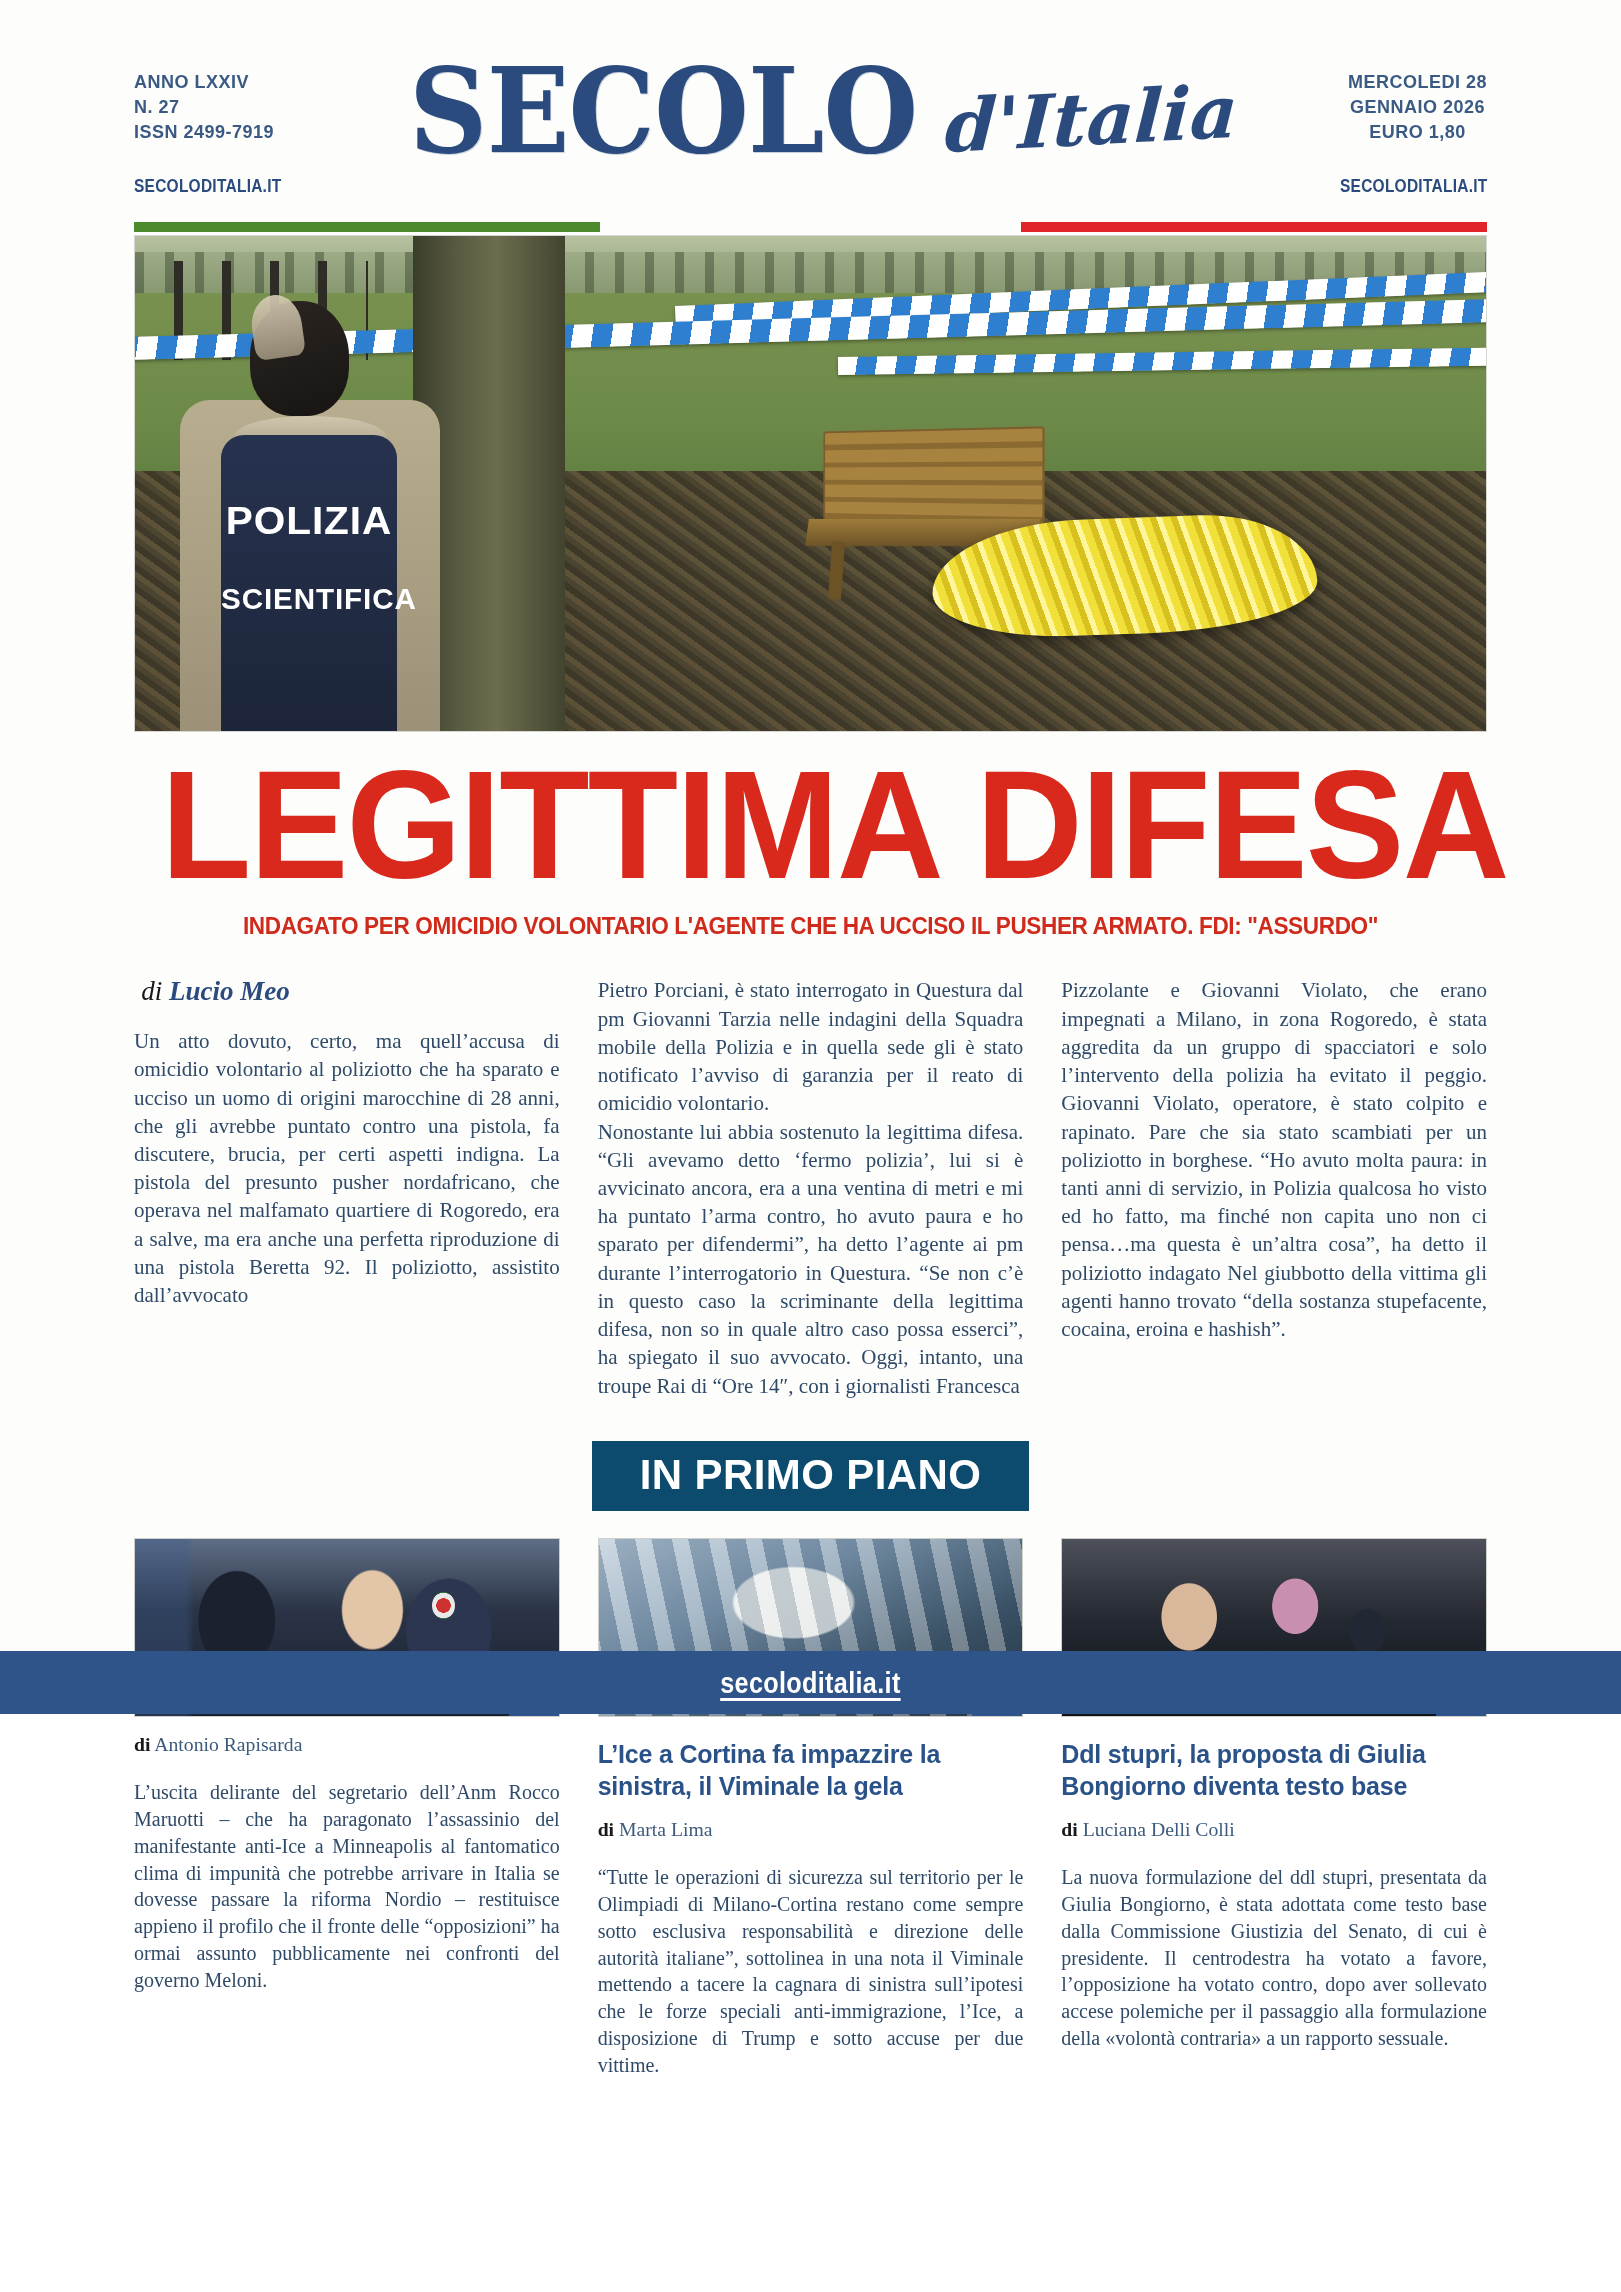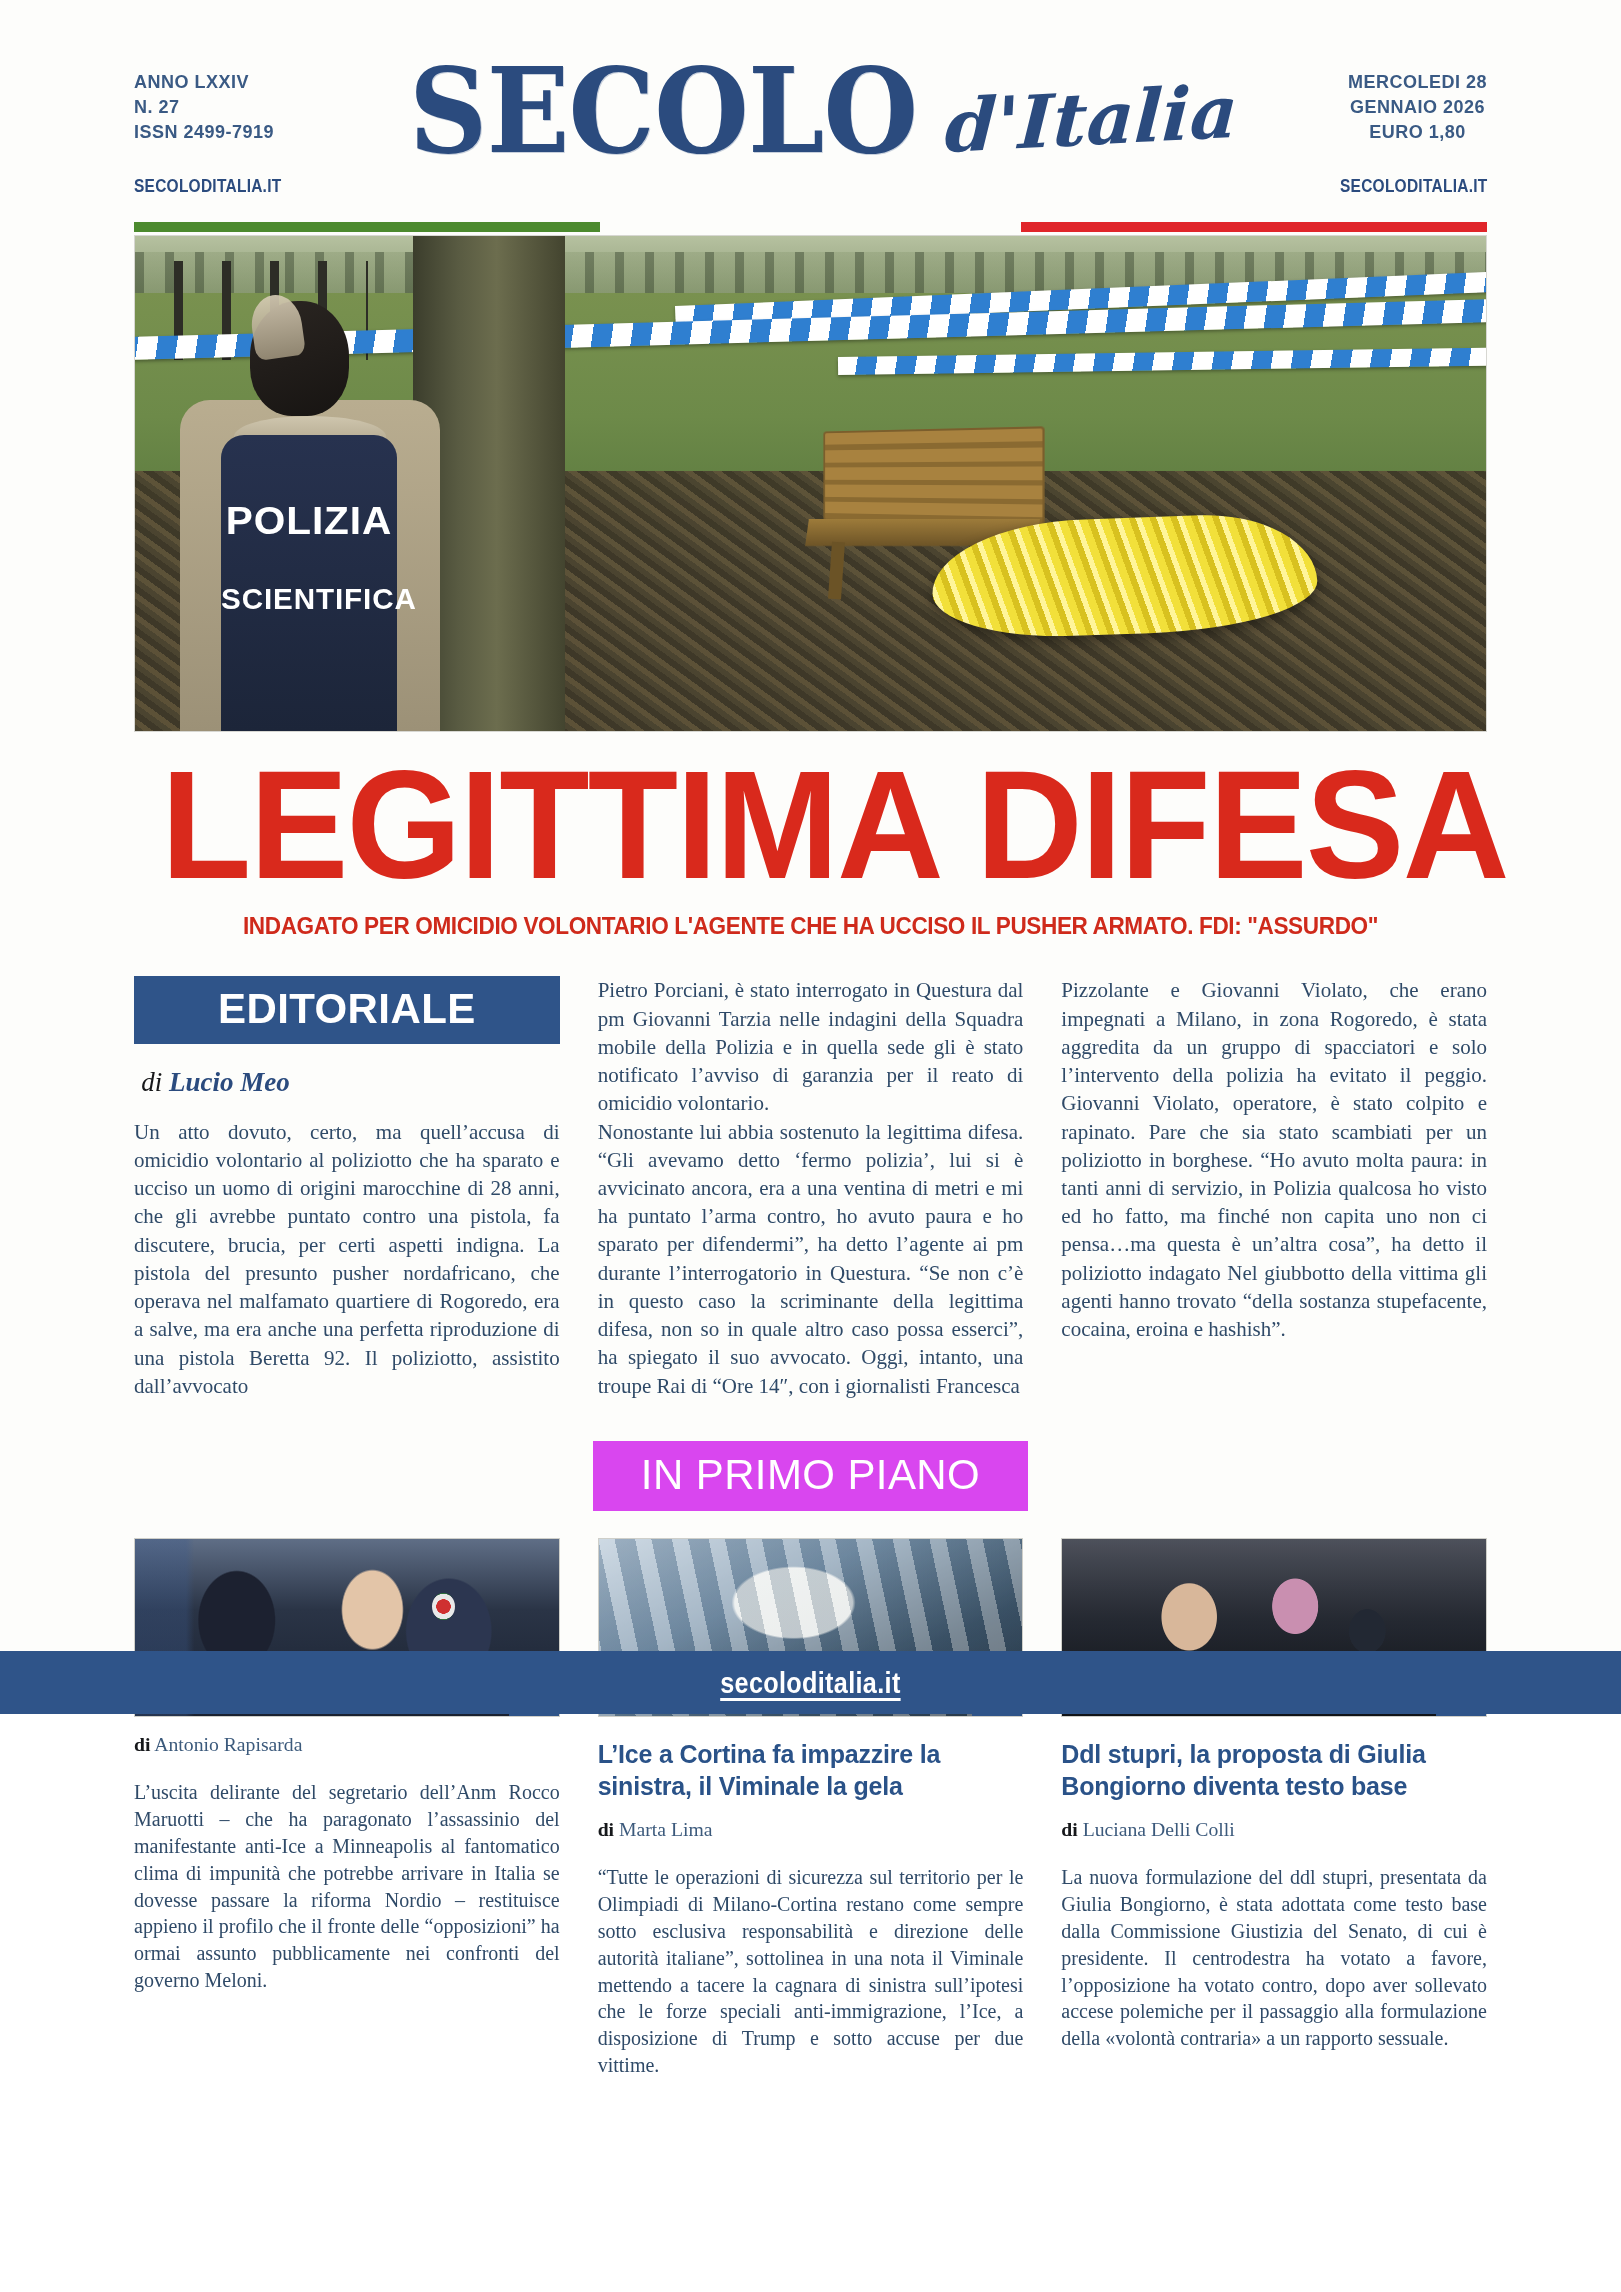--- a/index.html
+++ b/index.html
@@ -347,24 +347,24 @@
   .bodytext p { margin: 0; }
   .bodytext p + p { margin-top: 0px; }
 
   
   .primo-wrap {
     margin: 41px 0 0 0;
     text-align: center;
   }
   .primo-badge {
     display: inline-block;
-    background: #d946ef;
+    background: #0c4a6e;
     color: #fff;
     font-family: "Liberation Sans", sans-serif;
-    font-weight: normal;
+    font-weight: bold;
     font-size: 42px;
     letter-spacing: 0.4px;
     padding: 9.9px 48px 12.5px 48px;
   }
 
   
   .cards {
     margin: 27px 134px 0 134px;
     display: grid;
     grid-template-columns: 1fr 1fr 1fr;
@@ -543,21 +543,20 @@
       </div>
     </div>
   </div>
 
   <div class="headline" style="color: rgb(217, 41, 28);">LEGITTIMA DIFESA</div>
   <div class="subheadline">INDAGATO PER OMICIDIO VOLONTARIO L'AGENTE CHE HA UCCISO IL PUSHER ARMATO. FDI: "ASSURDO"</div>
 
   <div class="cols">
 
     <div>
-      <div class="sec-badge">EDITORIALE</div>
       <div class="byline-ed">
         <span>di</span>
         <b>Lucio Meo</b>
       </div>
       <div class="bodytext">
         <p>Un atto dovuto, certo, ma quell’accusa di omicidio volontario al poliziotto che ha sparato e ucciso un uomo di  origini marocchine di 28 anni, che gli avrebbe puntato contro una pistola, fa discutere, brucia, per certi aspetti indigna. La pistola del presunto pusher nordafricano, che operava nel malfamato quartiere di Rogoredo, era a salve, ma era anche una perfetta riproduzione di una pistola Beretta 92. Il poliziotto, assistito dall’avvocato</p>
       </div>
     </div>
 
     <div>

